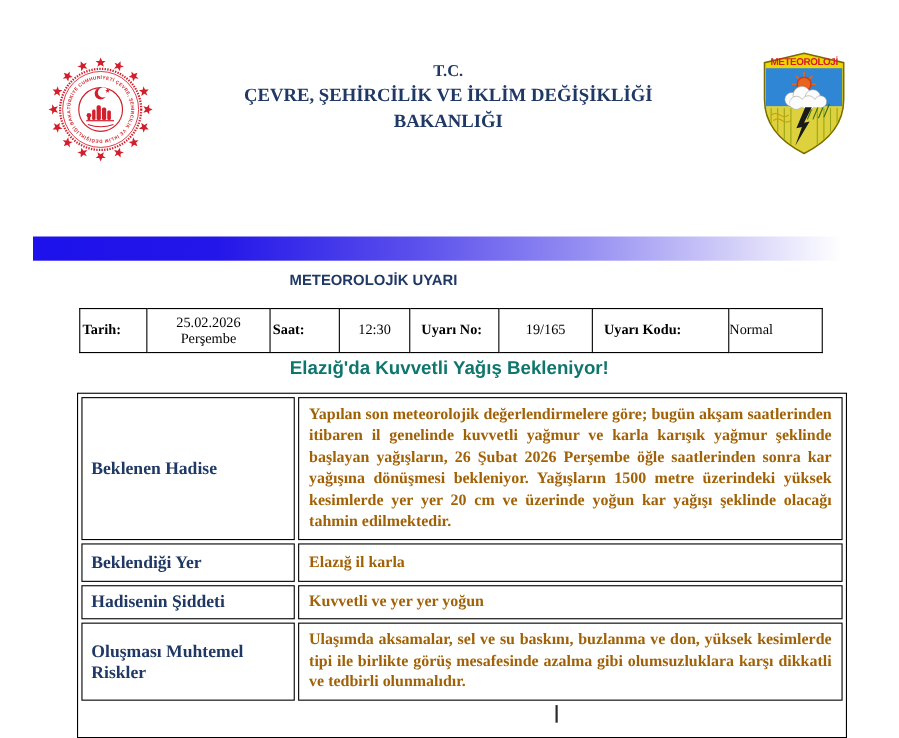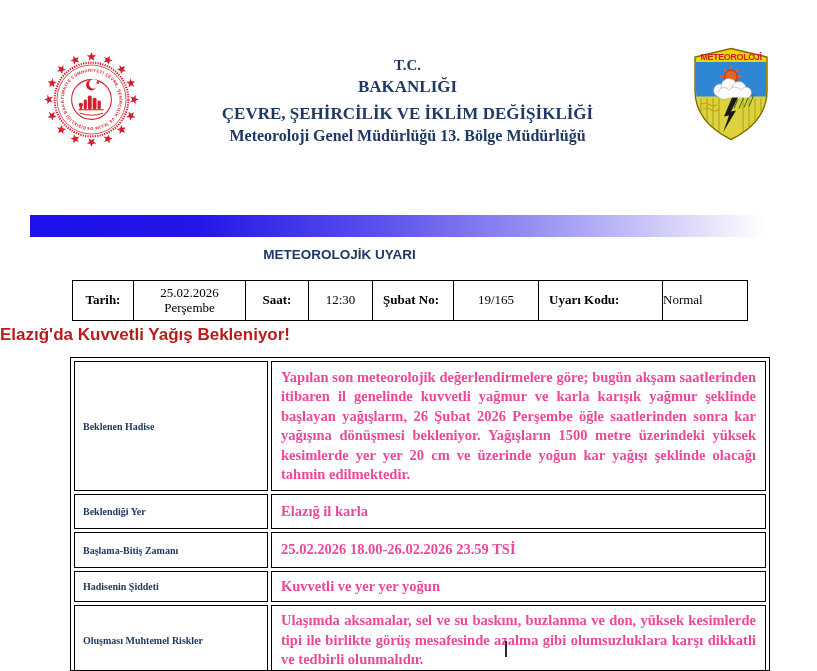--- a/index.html
+++ b/index.html
@@ -30,44 +30,44 @@
     top:247px;left:0;width:679px;text-align:center;
     font-family:"Liberation Sans", sans-serif;font-size:13.5px;font-weight:bold;color:#1f3864;
   }
 
   
   #info-table{left:72px;top:280px;border-collapse:collapse;table-layout:fixed;width:675px;}
   #info-table td{
     border:1.4px solid #000;font-size:13px;height:37px;padding:1px 2px;
     line-height:1.15;overflow:hidden;
   }
-  #info-table td.ilabel{font-weight:bold;text-align:center;}
+  #info-table td.ilabel{font-weight:bold;text-align:left;}
   #info-table td.ilabel.lleft{text-align:left;padding-left:10px;}
   #info-table td.ivalue{text-align:center;}
   #info-table td.ivalue.vleft{text-align:left;padding-left:0;}
 
   
   #alert-title{
-    top:325px;left:0;width:817px;
-    font-family:"Liberation Sans", sans-serif;font-size:17px;font-weight:bold;color:#b91c1c;
+    top:325px;left:0;width:817px;text-align:center;
+    font-family:"Liberation Sans", sans-serif;font-size:17px;font-weight:bold;color:#0f766e;
   }
 
   
   #details-wrap{
     left:70px;top:357px;width:700px;height:314px;box-sizing:border-box;
     border:1.2px solid #000;overflow:hidden;
   }
   #details-table{border-collapse:separate;border-spacing:3px;width:100%;table-layout:fixed;}
   #details-table td{border:1.4px solid #000;vertical-align:middle;overflow:hidden;}
   #details-table td.lbl{
-    width:176px;color:#1f3864;font-weight:bold;font-size:10px;
+    width:176px;color:#1f3864;font-weight:bold;font-size:16px;
     padding:3px 8px;line-height:19px;
   }
   #details-table td.val{
-    font-weight:bold;font-size:14.5px;color:#ec4899;
+    font-weight:bold;font-size:14.5px;color:#a16207;
     padding:3px 9px;line-height:19.5px;
   }
   #details-table td.just{text-align:justify;}
   tr.row-1 td{height:122px;}
   tr.row-2 td{height:27px;}
   tr.row-3 td{height:28px;}
   tr.row-4 td{height:23px;}
   tr.row-5 td{height:63px;}
 
   #text-cursor{left:505px;top:641px;width:1.5px;height:16px;background:#2b2b2b;}
@@ -114,23 +114,22 @@
     <rect x="46.2" y="46" width="4" height="14" rx="1.6"></rect>
     <rect x="51.2" y="48.2" width="4" height="11.8" rx="1.6"></rect>
     <rect x="56.2" y="51" width="3.4" height="9" rx="1.4"></rect>
     <rect x="36.5" y="60" width="26" height="1.1"></rect>
     <path d="M38,64 Q50,68.5 62,64" fill="none" stroke="#d21f2b" stroke-width="1"></path>
   </g>
 </svg>
 
 <div id="header-text" class="abs">
   <div id="tc-line">T.C.</div>
+  <div id="ministry-line1">ÇEVRE, ŞEHİRCİLİK VE İKLİM DEĞİŞİKLİĞİ</div>
   <div id="ministry-line2">BAKANLIĞI</div>
-  <div id="ministry-line1">ÇEVRE, ŞEHİRCİLİK VE İKLİM DEĞİŞİKLİĞİ</div>
-  <div id="department-line">Meteoroloji Genel Müdürlüğü 13. Bölge Müdürlüğü</div>
 </div>
 
 <svg id="met-logo" class="abs" viewBox="0 0 80 96">
   <defs>
     <clipPath id="shclip">
         <path d="M40,3 L75,11 L75,44 Q75,74 40,92 Q5,74 5,44 L5,11 Z"></path>
       </clipPath>
   </defs>
   <path d="M40,2 L76,10.5 L76,44 Q76,75 40,93 Q4,75 4,44 L4,10.5 Z" fill="#f0d400" stroke="#7a6c00" stroke-width="1.4"></path>
   <g clip-path="url(#shclip)">
@@ -194,45 +193,41 @@
       <col style="width:85px">
       <col style="width:124px">
       <col style="width:85px">
   </colgroup>
   <tbody>
       <tr>
     <td class="ilabel">Tarih:</td>
     <td class="ivalue">25.02.2026 Perşembe</td>
     <td class="ilabel">Saat:</td>
     <td class="ivalue">12:30</td>
-    <td class="ilabel lleft">Şubat No:</td>
+    <td class="ilabel lleft">Uyarı No:</td>
     <td class="ivalue">19/165</td>
     <td class="ilabel lleft">Uyarı Kodu:</td>
     <td class="ivalue vleft">Normal</td>
   </tr>
 </tbody>
   </table>
 
 <div id="alert-title" class="abs">Elazığ'da Kuvvetli Yağış Bekleniyor!</div>
 
 <div id="details-wrap" class="abs">
   <table id="details-table">
     <tbody>
         <tr class="row-1">
       <td class="lbl">Beklenen Hadise</td>
       <td class="val just">Yapılan son meteorolojik değerlendirmelere göre; bugün akşam saatlerinden itibaren il genelinde kuvvetli yağmur ve karla karışık yağmur şeklinde başlayan yağışların, 26 Şubat 2026 Perşembe öğle saatlerinden sonra kar yağışına dönüşmesi bekleniyor. Yağışların 1500 metre üzerindeki yüksek kesimlerde yer yer 20 cm ve üzerinde yoğun kar yağışı şeklinde olacağı tahmin edilmektedir.</td>
     </tr>
     <tr class="row-2">
       <td class="lbl">Beklendiği Yer</td>
       <td class="val">Elazığ  il karla</td>
     </tr>
-    <tr class="row-3">
-      <td class="lbl">Başlama-Bitiş Zamanı</td>
-      <td class="val">25.02.2026 18.00-26.02.2026 23.59 TSİ</td>
-    </tr>
     <tr class="row-4">
       <td class="lbl">Hadisenin Şiddeti</td>
       <td class="val">Kuvvetli ve yer yer yoğun</td>
     </tr>
     <tr class="row-5">
       <td class="lbl">Oluşması Muhtemel Riskler</td>
       <td class="val just">Ulaşımda aksamalar, sel ve su baskını, buzlanma ve don, yüksek kesimlerde tipi ile birlikte görüş mesafesinde azalma gibi olumsuzluklara karşı dikkatli ve tedbirli olunmalıdır.</td>
     </tr>
 
   </tbody>

